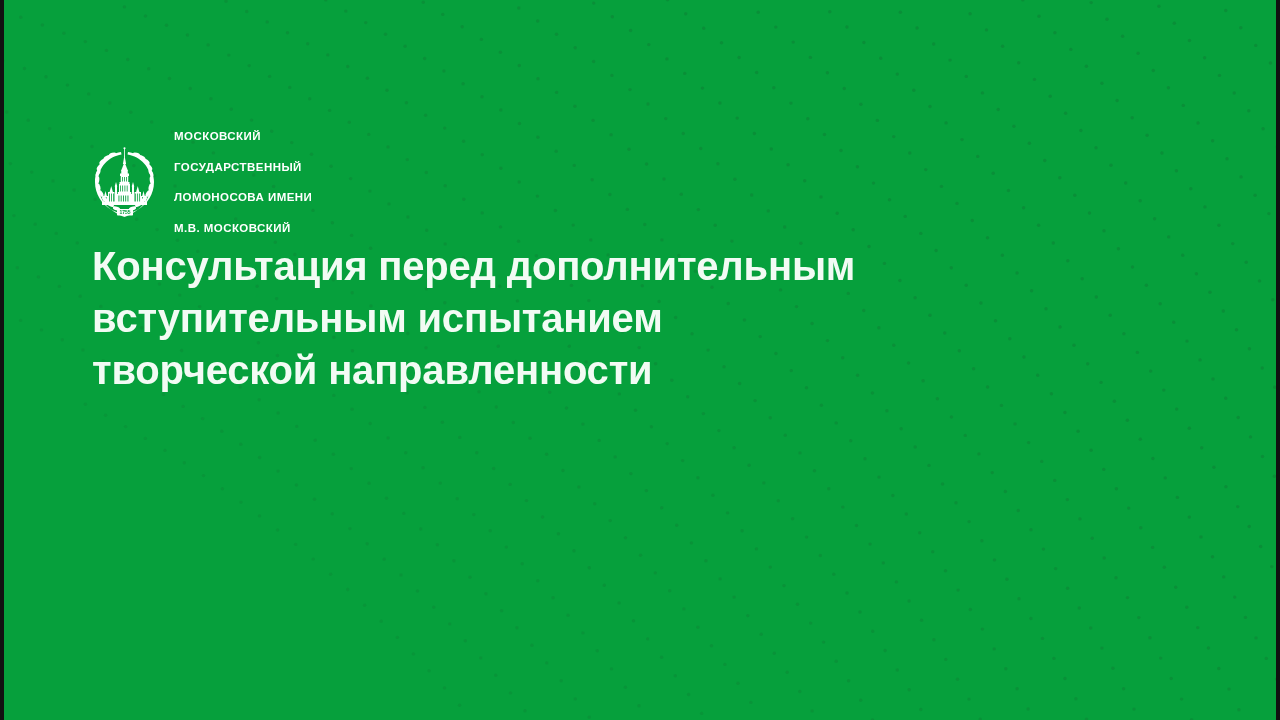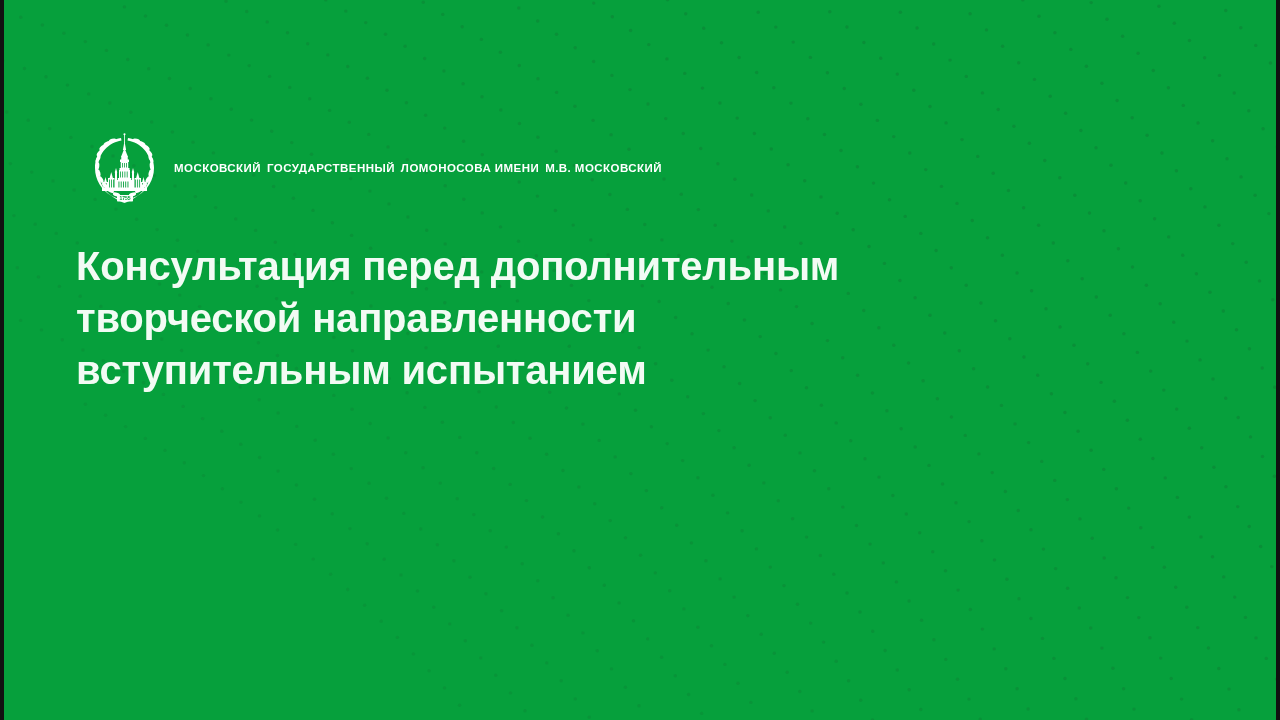--- a/index.html
+++ b/index.html
@@ -56,40 +56,40 @@
 
   #emblem {
     width: 74px;
     height: 80px;
     flex: 0 0 auto;
     display: block;
   }
 
   #logo-wordmark {
     display: flex;
-    flex-direction: row;
+    flex-direction: column;
     justify-content: center;
-    gap: 6px;
+    gap: 17px;
     padding-top: 2px;
   }
   #logo-wordmark span {
     display: block;
     color: #ffffff;
     font-family: "Liberation Sans", sans-serif;
     font-size: 11.5px;
     font-weight: bold;
     letter-spacing: 0.45px;
     line-height: 13.5px;
     white-space: nowrap;
   }
 
   
   #slide-title {
     position: absolute;
-    left: 76px;
+    left: 92px;
     top: 240px;
     width: 1000px;
     z-index: 10;
   }
   #slide-title .title-line {
     display: block;
     color: #f2fbf4;
     font-family: "Liberation Sans", sans-serif;
     font-size: 40px;
     font-weight: bold;
@@ -1016,17 +1016,17 @@
     <div id="logo-wordmark">
       <span>МОСКОВСКИЙ</span>
       <span>ГОСУДАРСТВЕННЫЙ</span>
       <span>ЛОМОНОСОВА ИМЕНИ</span>
       <span>М.В. МОСКОВСКИЙ</span>
     </div>
   </div>
 
   <div id="slide-title">
     <span class="title-line">Консультация перед дополнительным</span>
+    <span class="title-line">вступительным испытанием</span>
     <span class="title-line">творческой направленности</span>
-    <span class="title-line">вступительным испытанием</span>
   </div>
 
 </div>
 
 </body></html>

